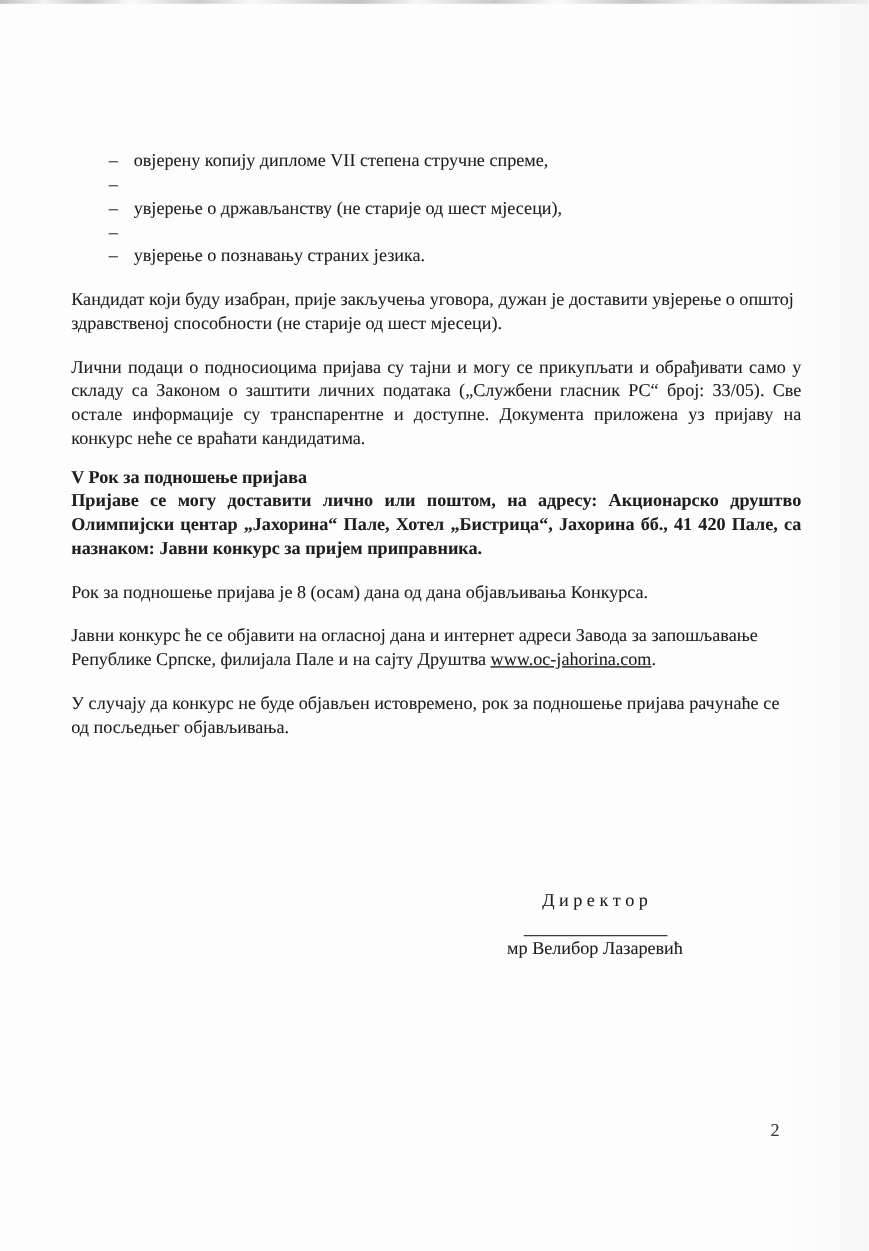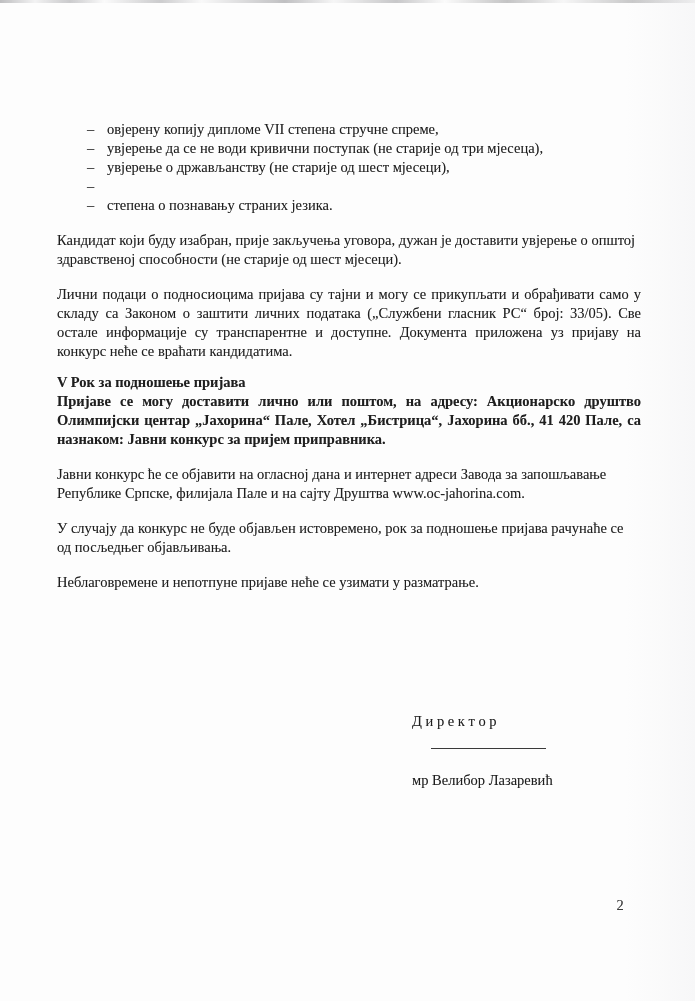--- a/index.html
+++ b/index.html
@@ -23,69 +23,68 @@
       rgba(100,100,102,.34) 91%, rgba(175,175,178,.12) 100%);
     filter:blur(.4px);
   }
   .content { position:absolute; left:57px; top:120px; width:584px; }
   .para { margin:16px 0 12px 0; }
   .para.tight { margin:0;font-weight:bold; }
   .justify { text-align:justify; }
   ul.bullets { list-style:none; margin:0 0 13px 0; padding:0; }
   ul.bullets li { display:flex; padding-left:30px; }
   ul.bullets .marker { flex:0 0 20px; width:20px; }
-  .doc-link { color:#1f1f1f; }
-  .signature { position:absolute; left:412px; top:712px; width:152px; }
+  .doc-link { color:#1f1f1f; text-decoration:underline; }
+  .signature { position:absolute; left:400px; top:712px; width:152px; text-align:center; }
   .sig-line { width:115px; height:0; border-bottom:1px solid #3a3a3a; margin:17px auto 0 auto; }
-  .sig-name { margin-top:22px; white-space:nowrap;font-family:Liberation Serif, serif; }
+  .sig-name { margin-top:1px; white-space:nowrap;font-family:Liberation Serif, serif; }
   .page-number { position:absolute; left:610px; top:896px; width:20px; text-align:center; color:#3a3a3a; }
 </style>
 </head>
 <body>
 
 <div class="page">
   <div class="scan-top"></div>
 
   <div class="content">
 
     <ul class="bullets">
       <li>
         <span class="marker">–</span>
         <span>овјерену копију дипломе VII степена стручне спреме,</span>
       </li>
       <li>
         <span class="marker">–</span>
-        <span>увјерење да се не води кривични поступак (не старије од три мјесеца),</span>
       </li>
       <li>
         <span class="marker">–</span>
         <span>увјерење о држављанству (не старије од шест мјесеци),</span>
       </li>
       <li>
         <span class="marker">–</span>
       </li>
       <li>
         <span class="marker">–</span>
-        <span>степена о познавању страних језика.</span>
+        <span>увјерење о познавању страних језика.</span>
       </li>
     </ul>
 
     <p class="para">Кандидат који буду изабран, прије закључења уговора, дужан је доставити увјерење о општој здравственој способности (не старије од шест мјесеци).</p>
 
 
     <p class="para justify">Лични подаци о подносиоцима пријава су тајни и могу се прикупљати и обрађивати само у складу са Законом о заштити личних података („Службени гласник РС“ број: 33/05). Све остале информације су транспарентне и доступне. Документа приложена  уз пријаву на конкурс неће се враћати кандидатима.</p>
 
     <p class="para tight">V Рок за подношење пријава</p>
     <p class="para tight justify">Пријаве се могу доставити лично или поштом, на адресу: Акционарско друштво Олимпијски центар „Јахорина“ Пале, Хотел „Бистрица“, Јахорина бб., 41 420 Пале, са назнаком: Јавни конкурс за пријем приправника.</p>
+    <p class="para">Рок за подношење пријава је 8 (осам) дана од дана објављивања Конкурса.</p>
 
     <p class="para"><span>Јавни конкурс ће се објавити на огласној дана и интернет адреси Завода за запошљавање Републике Српске, филијала Пале и на сајту Друштва </span><span class="doc-link">www.oc-jahorina.com</span><span>.</span></p>
 
     <p class="para">У случају да конкурс не буде објављен истовремено, рок за подношење пријава рачунаће се од посљедњег објављивања.</p>
 
-    <p class="para">Неблаговремене и непотпуне пријаве неће се узимати у разматрање.</p>
   </div>
 
   <div class="signature">
     <div class="sig-title">Д и р е к т о р</div>
     <div class="sig-line"></div>
     <div class="sig-name">мр Велибор Лазаревић</div>
   </div>
 
   <div class="page-number">2</div>
 </div>

